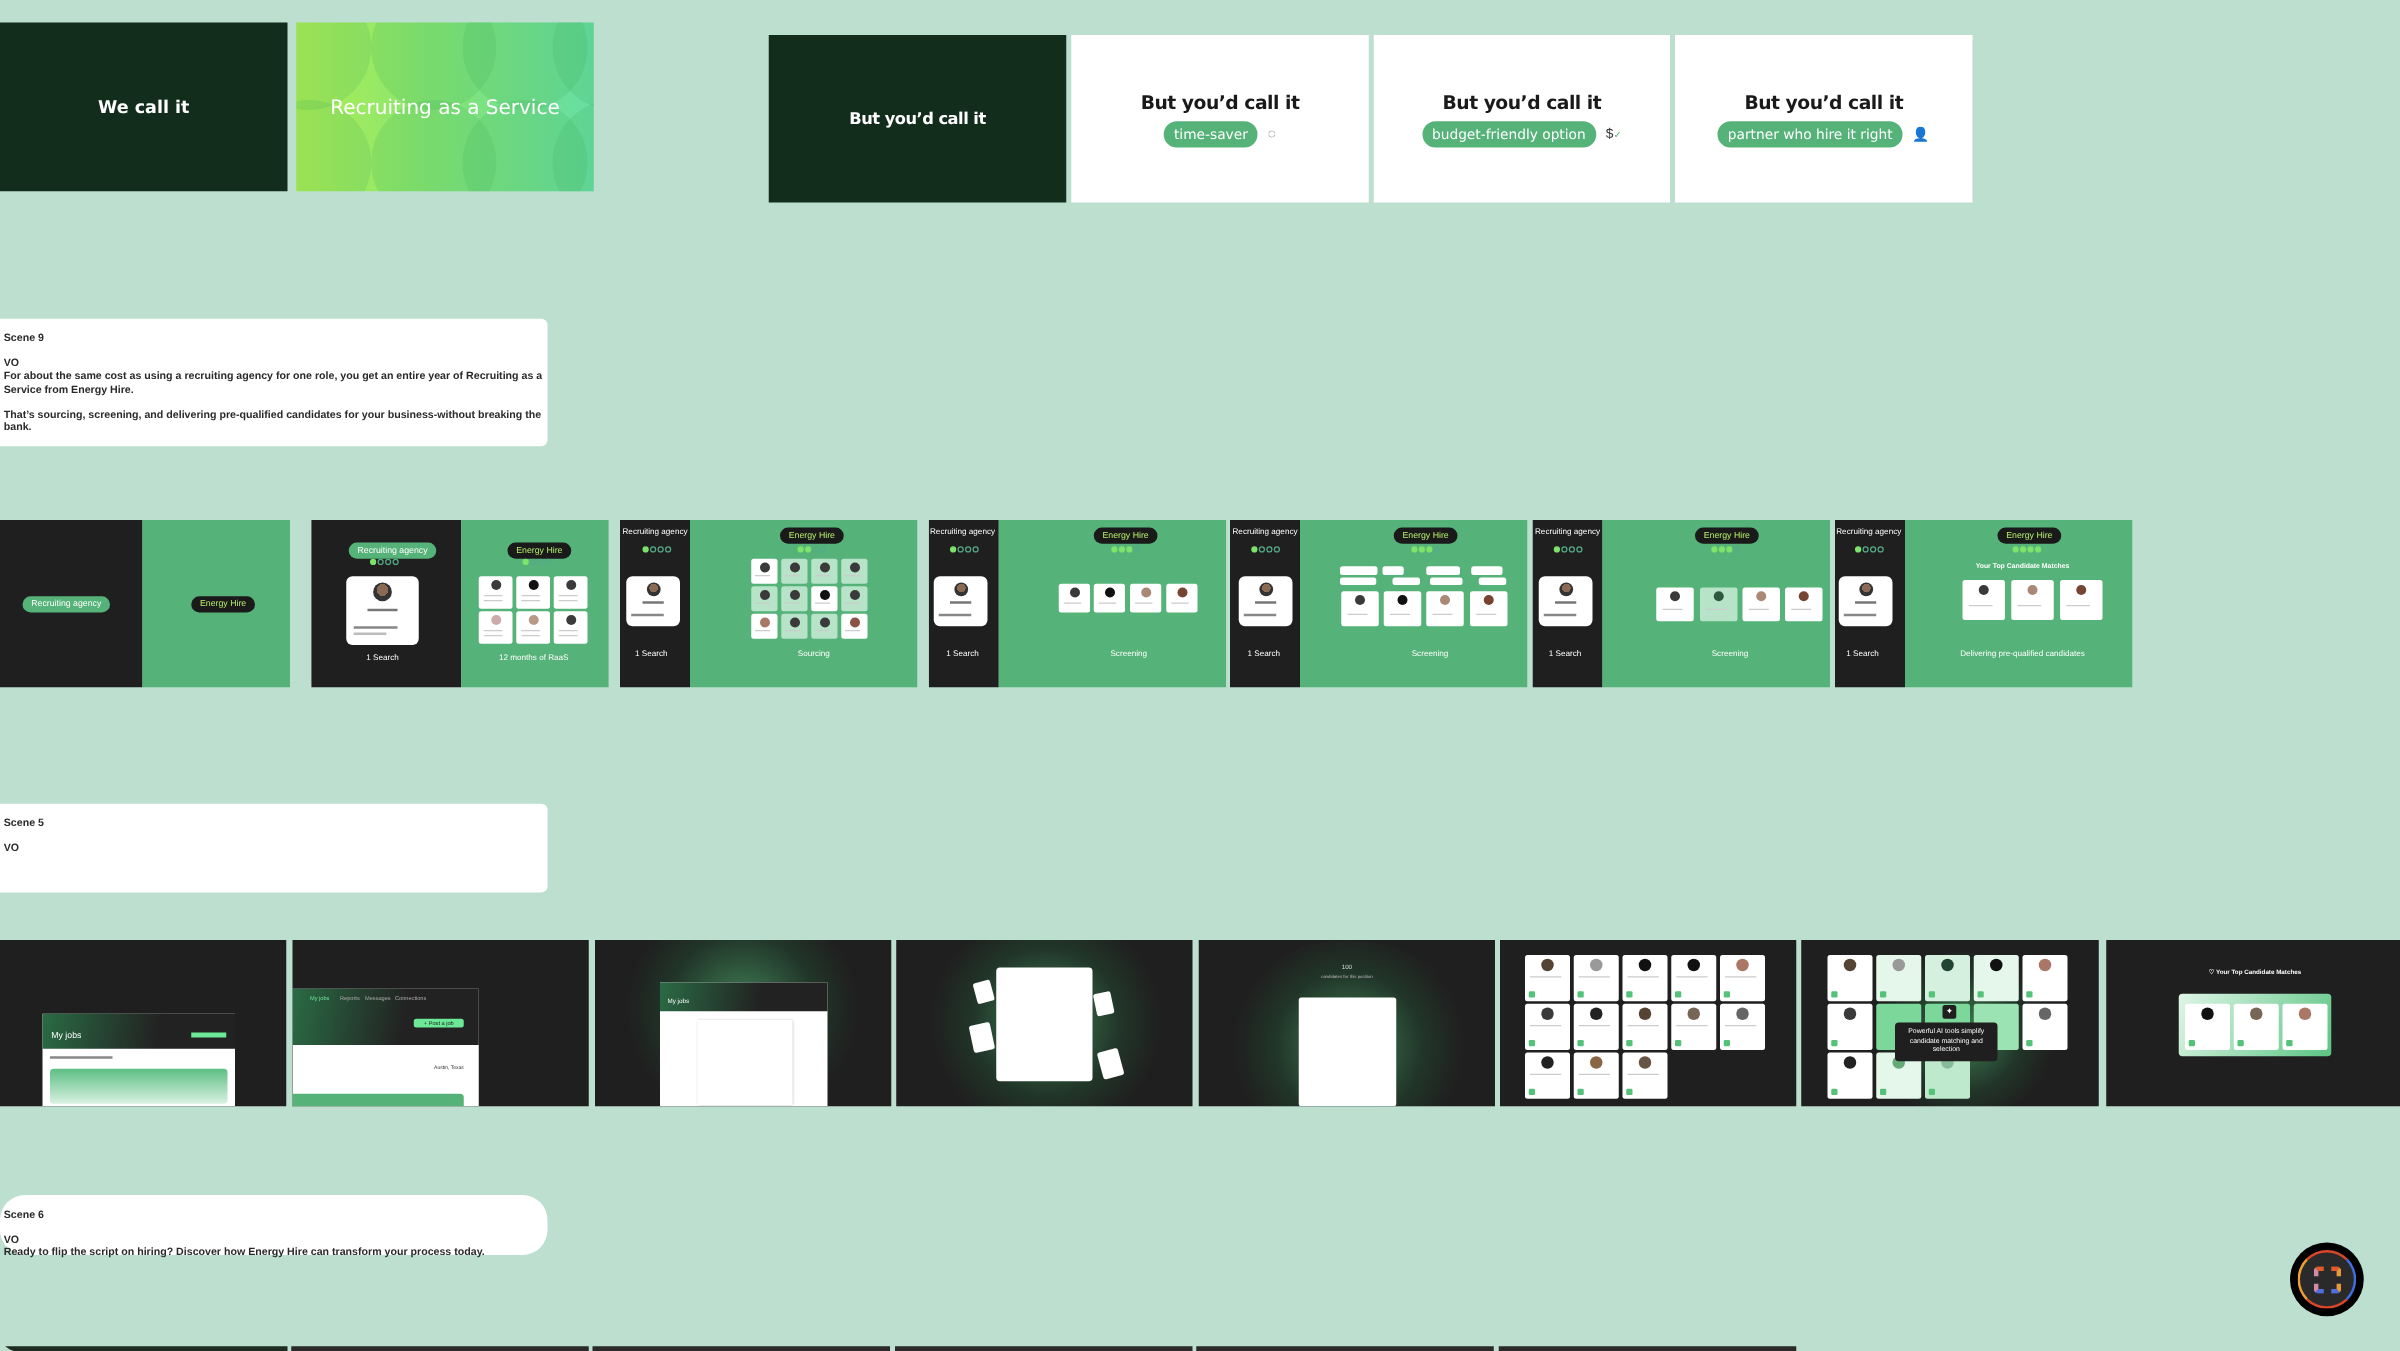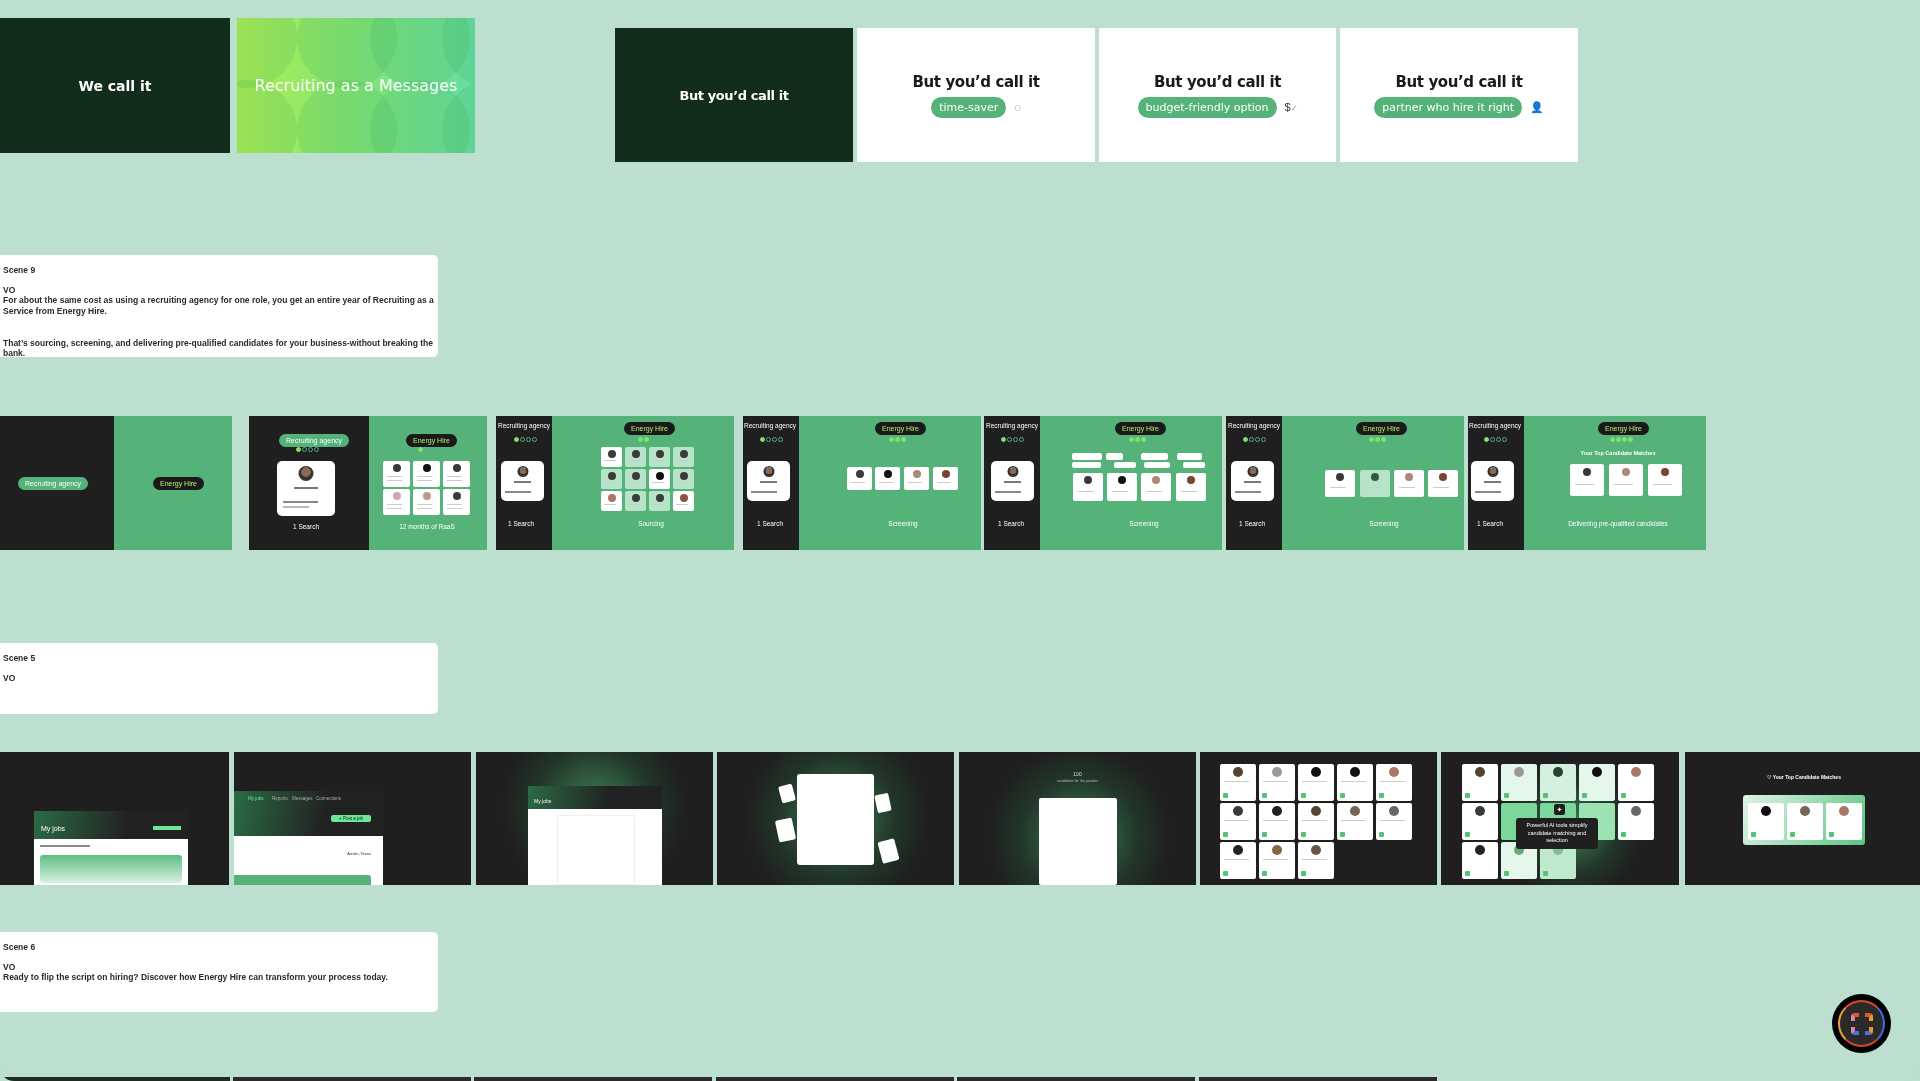--- a/index.html
+++ b/index.html
@@ -14,21 +14,21 @@
   .f-gradient .txt { position: relative; z-index: 2; }
   .f-white { background: #fff; display: flex; flex-direction: column; align-items: center; justify-content: center; }
   .f-white .h { font-family: "DejaVu Sans", sans-serif; font-weight: 700; font-size: 15px; color: #1a1a1a; letter-spacing: -0.4px; }
   .pill-row { display: flex; align-items: center; gap: 8px; margin-top: 6px; }
   .pill { background: #55b278; color: #fff; border-radius: 12px; padding: 4px 8px; font-size: 11px; font-family: "DejaVu Sans", sans-serif; }
   .mini-icon { font-size: 11px; color: #333; }
 
   
   .note { position: absolute; left: 0; width: 438px; background: #fff; border-radius: 0 5px 5px 0; padding: 10px 3px; font-size: 8.5px; color: #2a2a2a; font-weight: 700; line-height: 1.2; }
   .note .scene { margin-bottom: 10px; }
-  .note .p { margin-bottom: 22px; }
+  .note .p { margin-bottom: 10px; }
 
   
   .dark-panel { position: absolute; top: 0; bottom: 0; background: #1f1f1f; }
   .green-panel { position: absolute; top: 0; bottom: 0; background: #55b278; }
   .lbl-pill { position: absolute; border-radius: 10px; font-size: 7px; padding: 3px 7px; white-space: nowrap; }
   .lbl-green { background: #55b278; color: #fff; }
   .lbl-black { background: #1a1a1a; color: #b6ee6a; }
   .small-title { position: absolute; color: #fff; font-size: 6.5px; white-space: nowrap; }
   .dots { position: absolute; display: flex; gap: 1px; }
   .dot { width: 5px; height: 5px; border-radius: 50%; border: 1px solid #5a8; }
@@ -69,21 +69,21 @@
   </div>
   <div class="frame f-gradient" style="left:237px;top:18px;width:238px;height:135px;">
     <div class="bubble" style="left:-40px;top:-30px;"></div>
     <div class="bubble" style="left:60px;top:-30px;"></div>
     <div class="bubble" style="left:133px;top:-30px;"></div>
     <div class="bubble" style="left:205px;top:-30px;"></div>
     <div class="bubble" style="left:-40px;top:62px;"></div>
     <div class="bubble" style="left:60px;top:62px;"></div>
     <div class="bubble" style="left:133px;top:62px;"></div>
     <div class="bubble" style="left:205px;top:62px;"></div>
-    <span class="txt">Recruiting as a Messages</span>
+    <span class="txt">Recruiting as a Service</span>
   </div>
 
   <div class="frame f-dark" style="left:615px;top:28px;width:238px;height:134px;font-size:13px;letter-spacing:-0.4px;">
     <span>But you’d call it</span>
   </div>
   <div class="frame f-white" style="left:857px;top:28px;width:238px;height:134px;">
     <div class="h">But you’d call it</div>
     <div class="pill-row">
       <span class="pill">time-saver</span>
       <span class="mini-icon">◌</span>
@@ -598,21 +598,21 @@
     <div class="candidate-tile" style="left:102px;top:51px;width:36px;height:37px;">
         <div class="av" style="background:#765"></div>
         <div class="chk"></div>
       </div>
     <div class="candidate-tile" style="left:141px;top:51px;width:36px;height:37px;">
         <div class="av" style="background:#a76"></div>
         <div class="chk"></div>
       </div>
   </div>
 
-  <div class="note" style="top:932px;height:80px;">
+  <div class="note" style="top:956px;height:48px;border-radius:20px;">
     <div class="scene">Scene 6</div>
     <div>VO</div>
     <div> Ready to flip the script on hiring? Discover how Energy Hire can transform your process today.</div>
   </div>
 
   <div class="bottom-strip" style="left:0;width:230px;background:#1d2c21;"></div>
   <div class="bottom-strip" style="left:233px;width:238px;"></div>
   <div class="bottom-strip" style="left:474px;width:238px;"></div>
   <div class="bottom-strip" style="left:716px;width:238px;"></div>
   <div class="bottom-strip" style="left:957px;width:238px;"></div>

